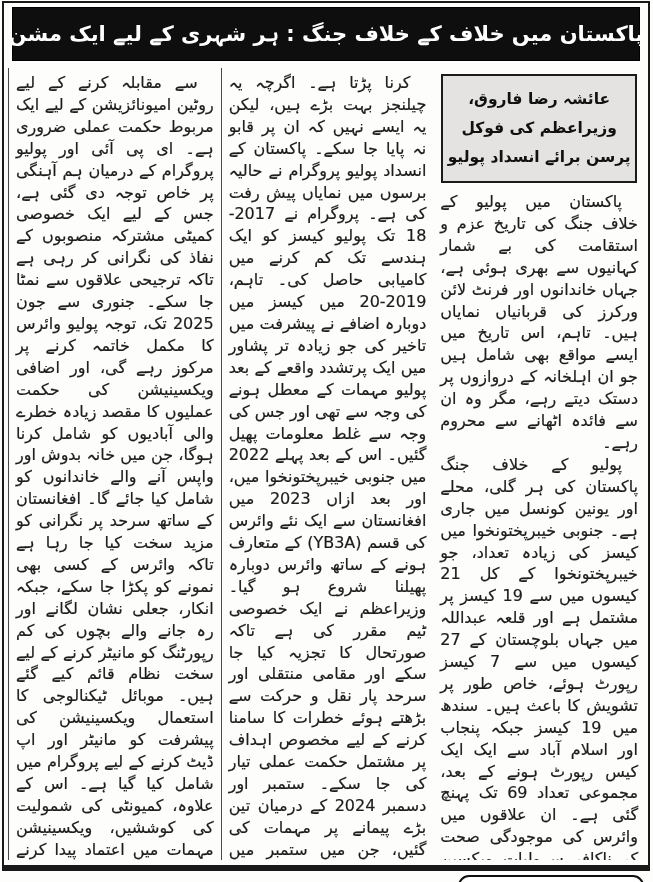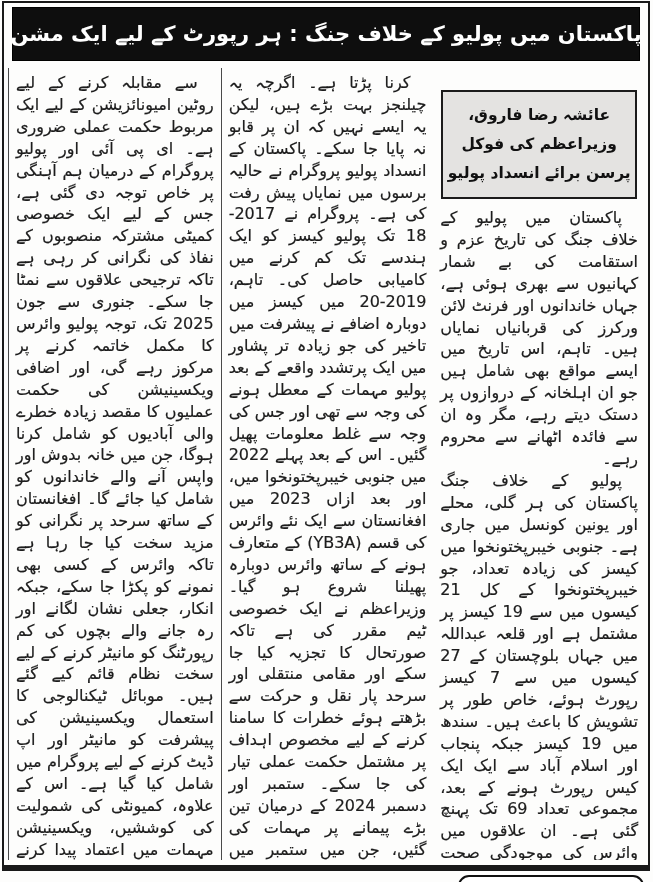--- a/index.html
+++ b/index.html
@@ -25,21 +25,21 @@
     position:absolute;left:8px;top:68px;width:637px;height:792px;
     display:flex;direction:rtl;box-sizing:border-box;
   }
   .col{
     flex:1 1 0;min-width:0;padding:4px 7px 0 7px;box-sizing:border-box;
     overflow:hidden;
   }
   .col.divided{border-left:1px solid #4a4a4a;}
   .byline-box{
     background:#e4e3e1;border:2px solid #1b1b1b;box-sizing:border-box;
-    margin:18px 1px 8px 1px;padding:9px 4px;
+    margin:2px 1px 8px 1px;padding:9px 4px;
     text-align:center;direction:rtl;
     font-weight:bold;font-size:15.5px;line-height:29px;color:#111;
   }
   p.body{
     margin:0;direction:rtl;text-align:justify;
     font-size:16px;line-height:21.9px;
     text-indent:16px;
     -webkit-text-stroke:.2px #1c1c1c;
   }
   p.body + p.body{margin-top:0;}
@@ -50,21 +50,21 @@
   }
 </style>
 </head>
 <body>
 
 <div class="page">
 
   <div class="frame"></div>
 
   <div class="headline-banner">
-    <span class="headline-text">پاکستان میں پولیو کے خلاف جنگ : ہر رپورٹ کے لیے ایک مشن</span>
+    <span class="headline-text">پاکستان میں خلاف کے خلاف جنگ : ہر شہری کے لیے ایک مشن</span>
   </div>
 
   <div class="columns">
 
     <div class="col">
       <div class="byline-box">
         <span>عائشہ رضا فاروق، وزیراعظم کی فوکل پرسن برائے انسداد پولیو</span>
       </div>
       <p class="body">پاکستان میں پولیو کے خلاف جنگ کی تاریخ عزم و استقامت کی بے شمار کہانیوں سے بھری ہوئی ہے، جہاں خاندانوں اور فرنٹ لائن ورکرز کی قربانیاں نمایاں ہیں۔ تاہم، اس تاریخ میں ایسے مواقع بھی شامل ہیں جو ان اہلخانہ کے دروازوں پر دستک دیتے رہے، مگر وہ ان سے فائدہ اٹھانے سے محروم رہے۔</p>
       <p class="body">پولیو کے خلاف جنگ پاکستان کی ہر گلی، محلے اور یونین کونسل میں جاری ہے۔ جنوبی خیبرپختونخوا میں کیسز کی زیادہ تعداد، جو خیبرپختونخوا کے کل 21 کیسوں میں سے 19 کیسز پر مشتمل ہے اور قلعہ عبداللہ میں جہاں بلوچستان کے 27 کیسوں میں سے 7 کیسز رپورٹ ہوئے، خاص طور پر تشویش کا باعث ہیں۔ سندھ میں 19 کیسز جبکہ پنجاب اور اسلام آباد سے ایک ایک کیس رپورٹ ہونے کے بعد، مجموعی تعداد 69 تک پہنچ گئی ہے۔ ان علاقوں میں وائرس کی موجودگی صحت کی ناکافی سہولیات، ویکسین کے بارے میں ہچکچاہٹ، ناقص صفائی، اور سکیورٹی چیلنجز کی وجہ سے ہے جو ویکسین ٹیموں کو بچوں تک پہنچنے سے روکتے ہیں۔ اسی طرح کراچی، کوئٹہ اور پشاور کے روایتی پولیو کے گڑھ میں بھی بڑی رکاوٹوں کا سامنا</p>

